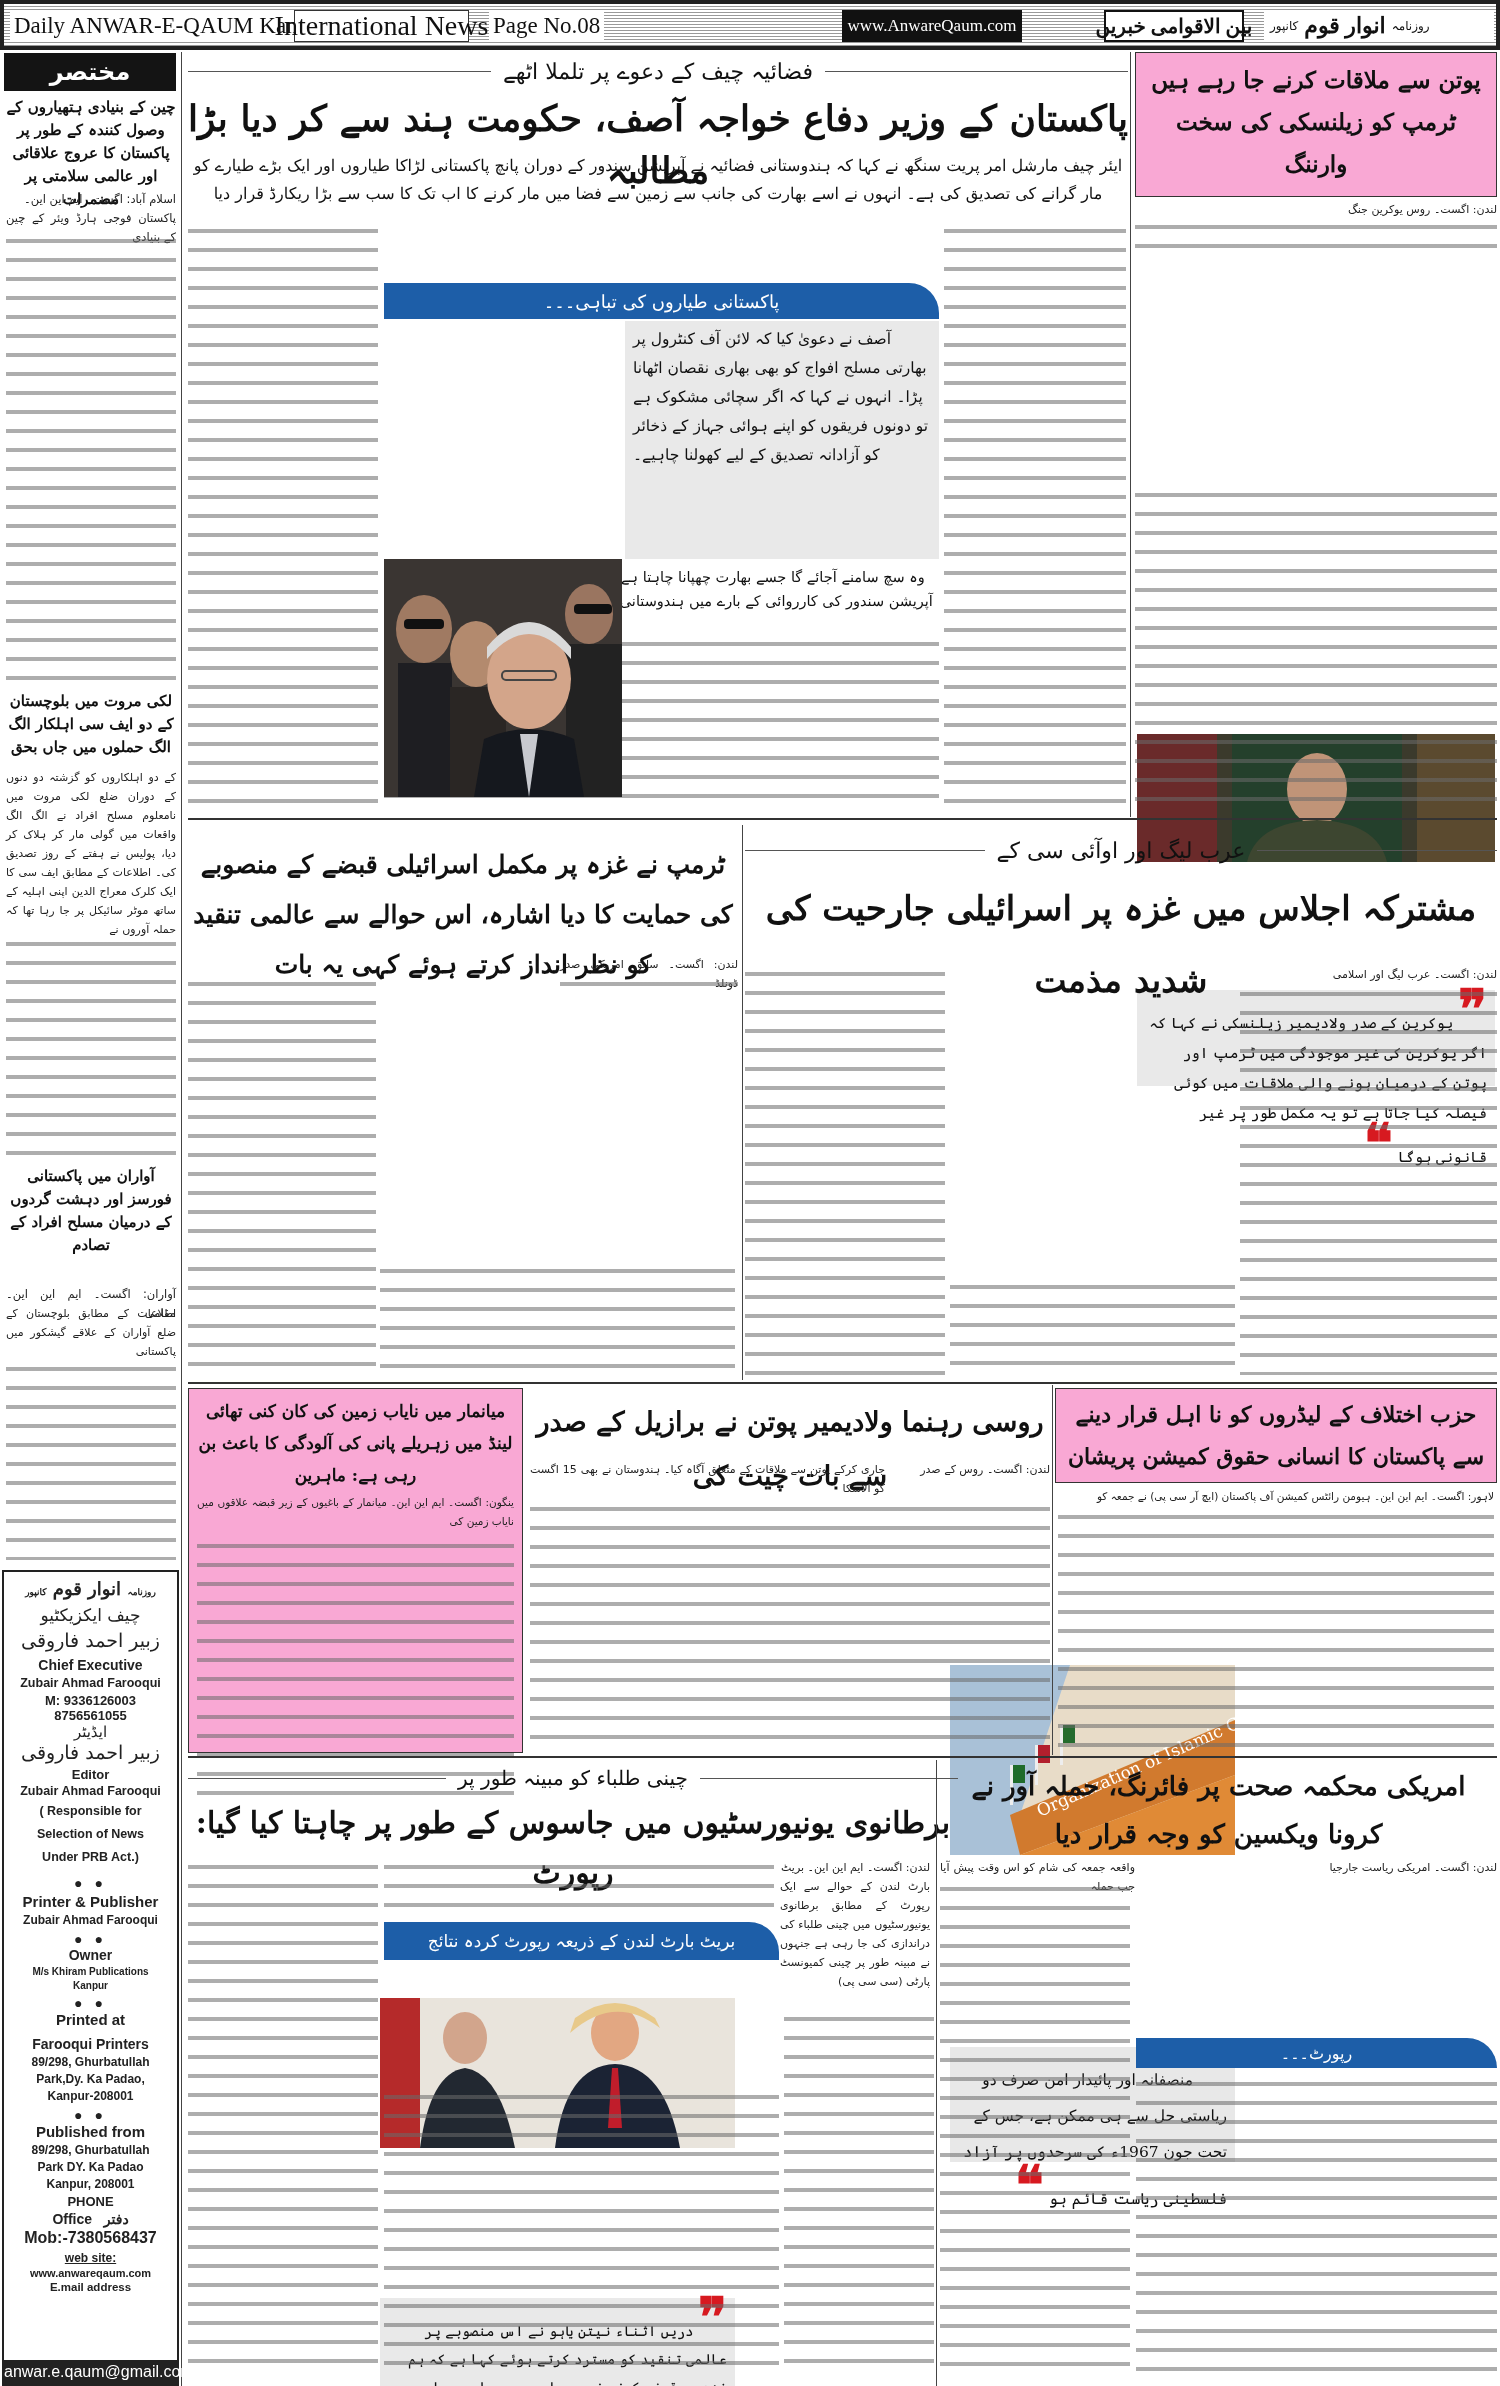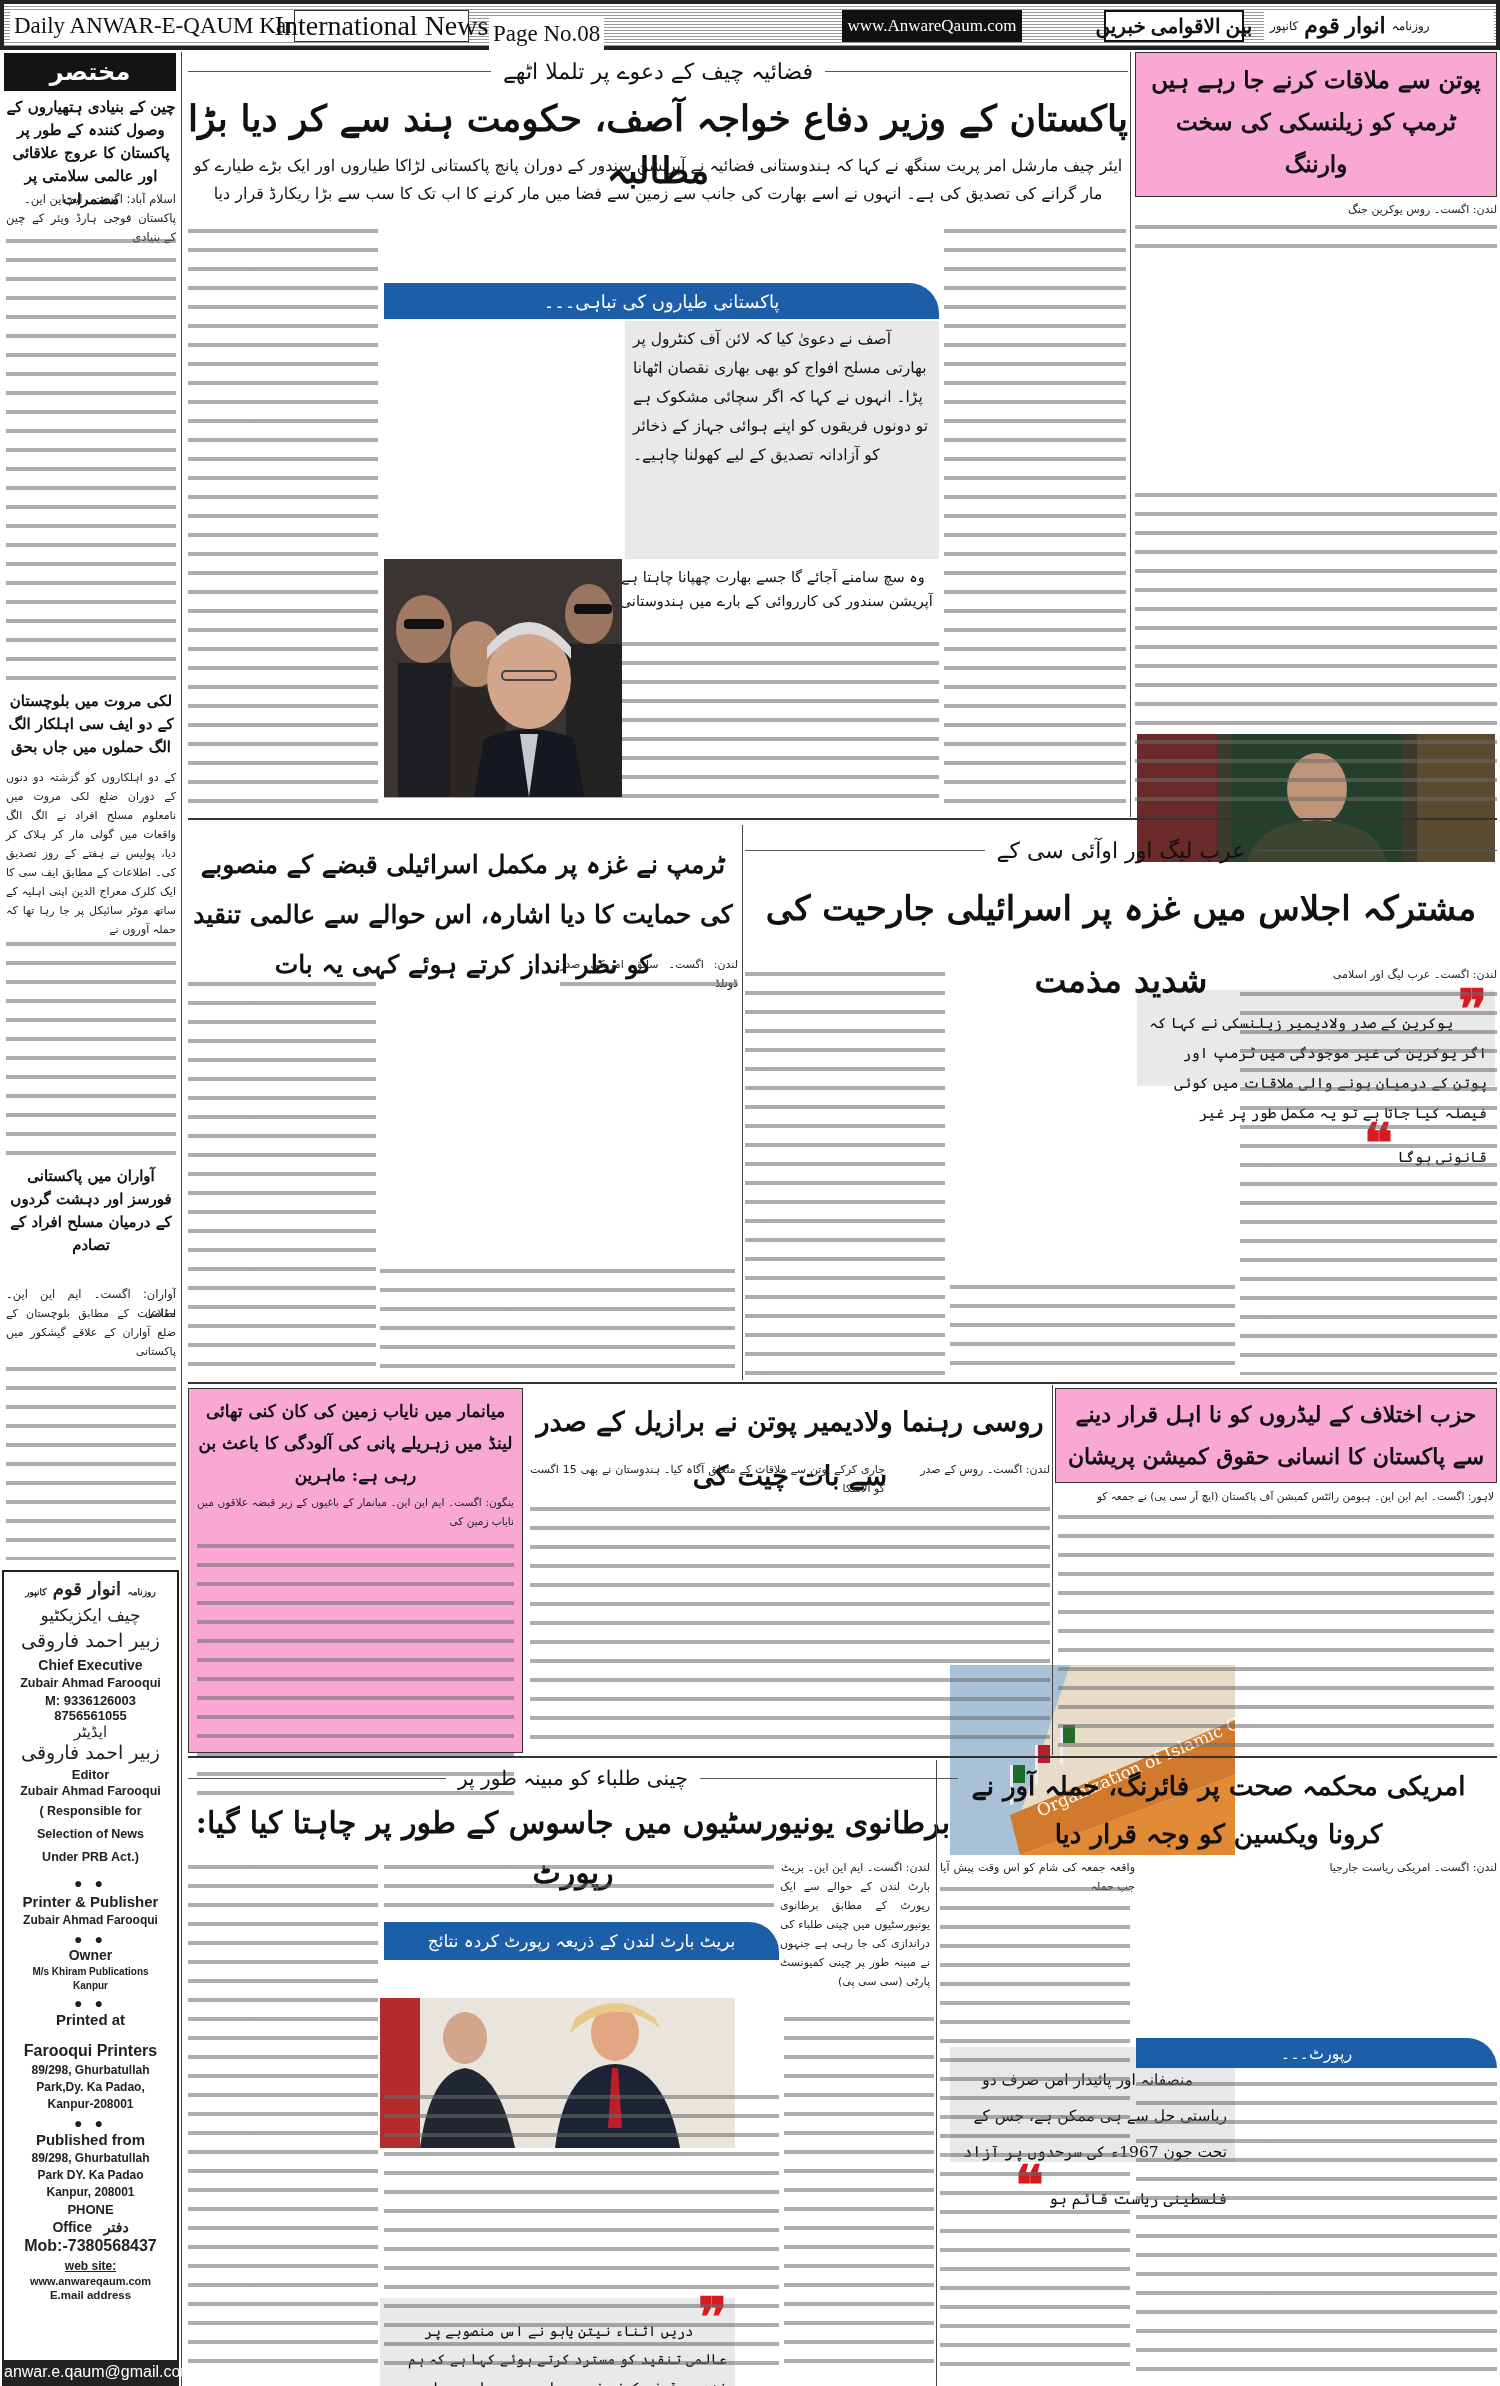--- a/index.html
+++ b/index.html
@@ -5,21 +5,21 @@
   * { box-sizing: border-box; margin: 0; padding: 0; }
   body { width: 1500px; height: 2386px; background: #fff; font-family: "DejaVu Sans", sans-serif; color: #111; position: relative; overflow: hidden; }
   .abs { position: absolute; }
 
   
   #masthead { left: 0; top: 0; width: 1500px; height: 50px; border: 4px solid #222; background: repeating-linear-gradient(to bottom, #fff 0 2px, #999 2px 3px); }
   #masthead .cell { position: absolute; top: 6px; height: 32px; display: flex; align-items: center; background: #fff; font-family: "Liberation Serif", serif; white-space: nowrap; }
   #mh-daily { left: 6px; font-size: 23px; padding: 0 4px; }
   #mh-daily b { font-size: 22px; }
   #mh-intl { left: 290px; width: 175px; justify-content: center; font-size: 28px; border: 1px solid #333; }
-  #mh-page { left: 485px; font-size: 23px; padding: 0 4px; margin-top: 8px; }
+  #mh-page { left: 485px; font-size: 23px; padding: 0 4px; }
   #mh-web { left: 838px; width: 180px; justify-content: center; background: #111 !important; color: #fff; font-size: 17px; }
   #mh-urdu-title { left: 1100px; width: 140px; justify-content: center; border: 2px solid #111; font-size: 20px; font-weight: bold; direction: rtl; }
   #mh-urdu-paper { left: 1260px; width: 230px; justify-content: flex-end; font-size: 22px; font-weight: bold; direction: rtl; padding-right: 4px; }
   #mh-urdu-paper small { font-size: 12px; font-weight: normal; margin: 0 6px; }
 
   
   .col-rule { background: #444; width: 1px; }
   .urdu-text { font-family: "DejaVu Sans", sans-serif; font-size: 11.5px; line-height: 19px; color: #222; direction: rtl; text-align: justify; }
   .fill-lines { background: repeating-linear-gradient(to bottom, transparent 0 7px, #6a6a6a 7px 11px, transparent 11px 19px); opacity: .55; }
 
@@ -99,21 +99,21 @@
   <span class="line" style="font-size:12.5px;margin-top:2px;padding:0 14px;line-height:23px">( Responsible for Selection of News Under PRB Act.)</span>
   <span class="line dots" style="margin-top:6px">● ●</span>
   <span class="line" style="font-size:15px;margin-top:2px">Printer &amp; Publisher</span>
   <span class="line" style="font-size:12px;margin-top:3px">Zubair Ahmad Farooqui</span>
   <span class="line dots" style="margin-top:4px">● ●</span>
   <span class="line" style="font-size:14px">Owner</span>
   <span class="line" style="font-size:10px;margin-top:3px">M/s Khiram Publications</span>
   <span class="line" style="font-size:10px;margin-top:3px">Kanpur</span>
   <span class="line dots" style="margin-top:4px">● ●</span>
   <span class="line" style="font-size:15px">Printed at</span>
-  <span class="line" style="font-size:16px;margin-top:14px">Farooqui Printers</span>
+  <span class="line" style="font-size:14px;margin-top:8px">Farooqui Printers</span>
   <span class="line" style="font-size:12px;margin-top:3px">89/298, Ghurbatullah</span>
   <span class="line" style="font-size:12px;margin-top:3px">Park,Dy. Ka Padao,</span>
   <span class="line" style="font-size:12px;margin-top:3px">Kanpur-208001</span>
   <span class="line dots" style="margin-top:4px">● ●</span>
   <span class="line" style="font-size:15px">Published from</span>
   <span class="line" style="font-size:12px;margin-top:3px">89/298, Ghurbatullah</span>
   <span class="line" style="font-size:12px;margin-top:3px">Park DY. Ka Padao</span>
   <span class="line" style="font-size:12px;margin-top:3px">Kanpur, 208001</span>
   <span class="line" style="font-size:13px;margin-top:3px">PHONE</span>
   <span class="line" style="font-size:14px;margin-top:2px">

